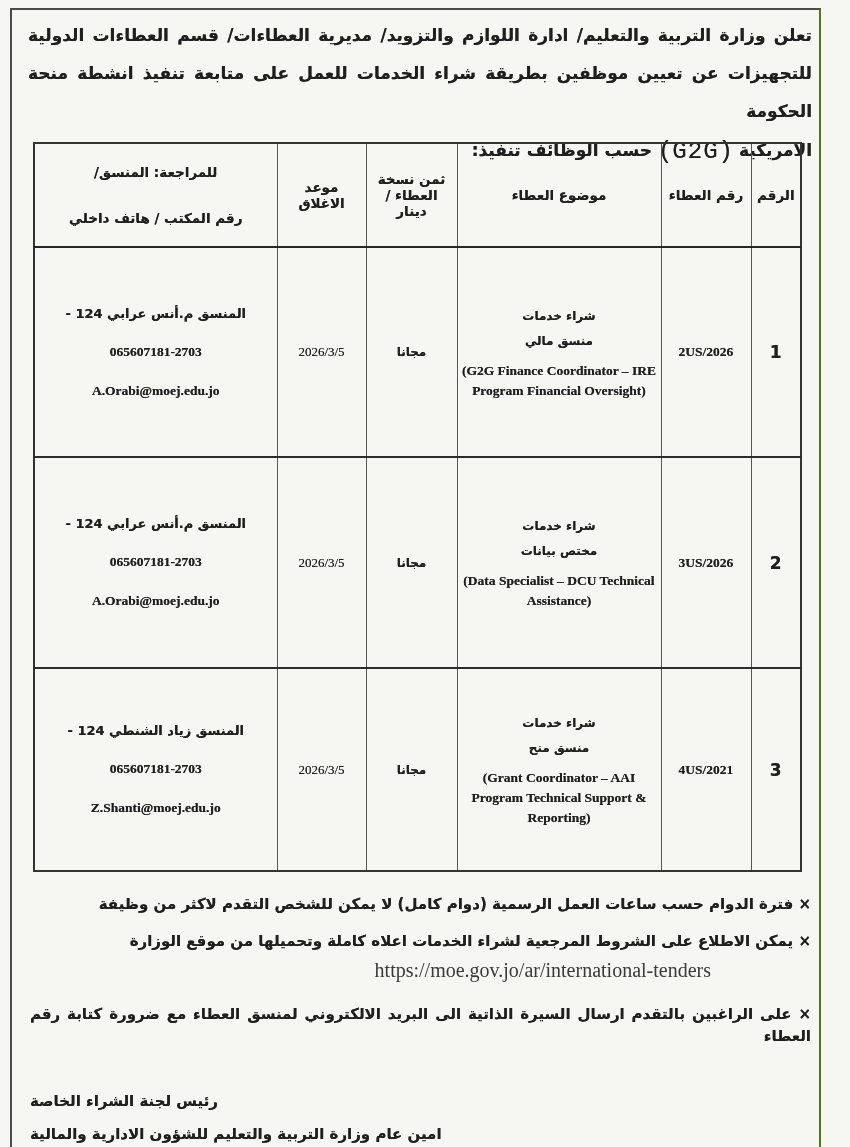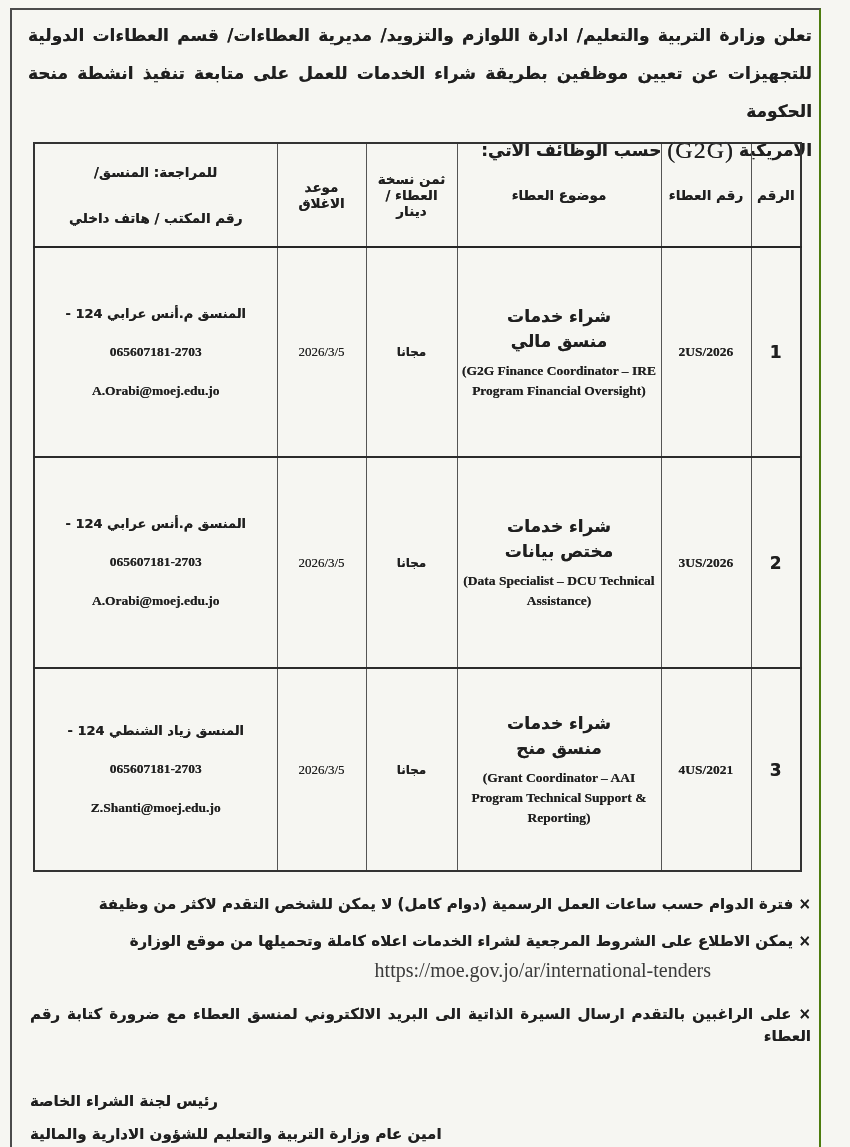--- a/index.html
+++ b/index.html
@@ -19,21 +19,21 @@
     text-shadow:0 0 0.6px rgba(30,30,30,.75);
   }
   
   .header-block {
     position:absolute; top:6px; right:7px; left:16px;
     direction:rtl; font-size:17px; font-weight:bold; line-height:38px;
   }
   .h-line-justify { text-align:justify; text-align-last:justify; white-space:normal; }
   .h-line-last { text-align:right; margin-top:1px; }
   .latin-g2g {
-    font-family:Liberation Serif, serif;
+    font-family:Liberation Mono, monospace;
     font-size:24px; font-weight:normal; direction:ltr; unicode-bidi:embed;
     vertical-align:-2px; letter-spacing:1px;
   }
   
   table.tenders {
     position:absolute; top:132px; right:17px;
     width:767px; direction:rtl;
     border-collapse:collapse; table-layout:fixed;
     border:2.5px solid #333;
   }
@@ -49,21 +49,21 @@
   tr.r-body1 { height:210px; }
   tr.r-body2 { height:211px; }
   tr.r-body3 { height:203px; }
   .tenders th { font-size:13.5px; font-weight:bold; }
   .th-contact { display:flex; flex-direction:column; justify-content:center; gap:30px; }
   .serif { font-family:"Liberation Serif","DejaVu Serif",serif; }
   td.col-num  { font-size:17px; font-weight:bold; }
   td.col-num .v { direction:ltr; unicode-bidi:embed; }
   td.col-tno  { font-size:13.5px; font-weight:bold; }
   td.col-tno .v { direction:ltr; unicode-bidi:embed; }
-  .subject-ar { font-size:17px; font-weight:bold; line-height:25px; }
+  .subject-ar { font-size:12px; font-weight:bold; line-height:25px; }
   .subject-en {
     direction:ltr; unicode-bidi:embed;
     font-family:"Liberation Serif","DejaVu Serif",serif;
     font-size:13.5px; font-weight:bold; line-height:20px; margin-top:7px;
   }
   td.col-price { font-size:12px; font-weight:bold; }
   td.col-close { font-size:13px; font-weight:normal; }
   td.col-close .v { direction:ltr; unicode-bidi:embed; font-family:"Liberation Serif","DejaVu Serif",serif; }
   .contact-stack { display:flex; flex-direction:column; align-items:center; gap:23px; }
   .contact-name { font-size:13px; font-weight:bold; direction:rtl; }
@@ -97,21 +97,21 @@
 <body>
 
 <div class="doc-frame">
 
   <div class="header-block">
     <div class="h-line-justify">تعلن وزارة التربية والتعليم/ ادارة اللوازم والتزويد/ مديرية العطاءات/ قسم العطاءات الدولية</div>
     <div class="h-line-justify">للتجهيزات عن تعيين موظفين بطريقة شراء الخدمات للعمل على متابعة تنفيذ انشطة منحة الحكومة</div>
     <div class="h-line-last">
       <span>الامريكية</span>
       <span class="latin-g2g" dir="ltr">(G2G)</span>
-      <span>حسب الوظائف الاتي:</span>
+      <span>حسب الوظائف تنفيذ:</span>
     </div>
   </div>
 
   <table class="tenders">
     <colgroup>
       <col style="width:50px">
         <col style="width:90px">
         <col style="width:204px">
       <col style="width:91px">
         <col style="width:89px">

